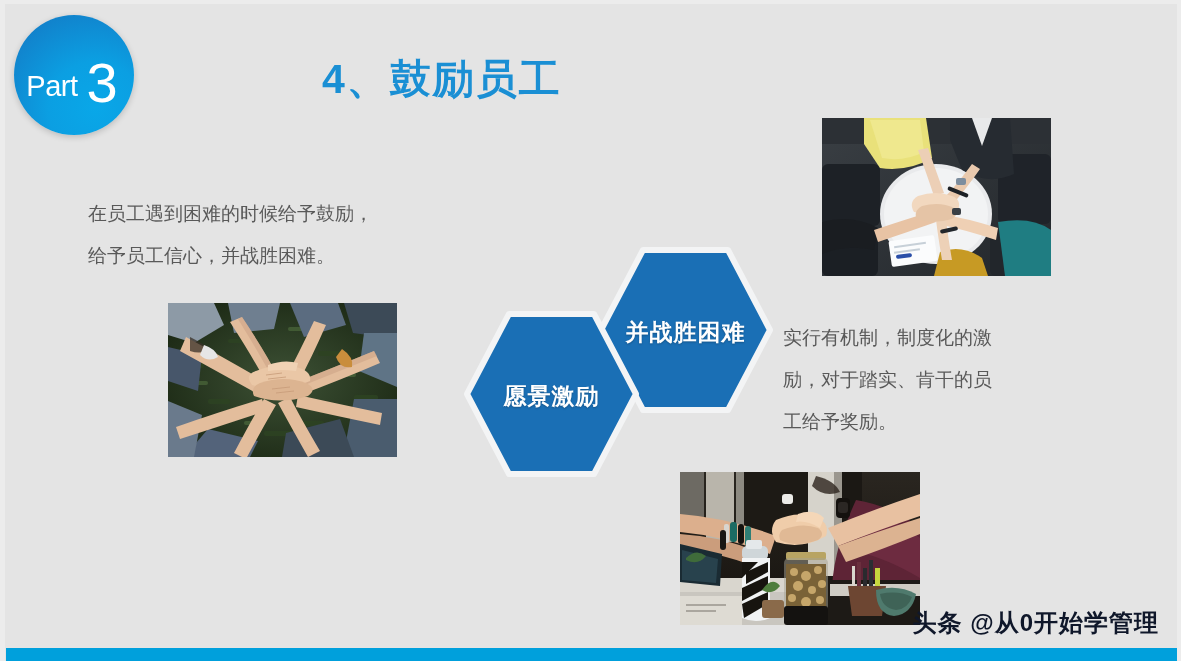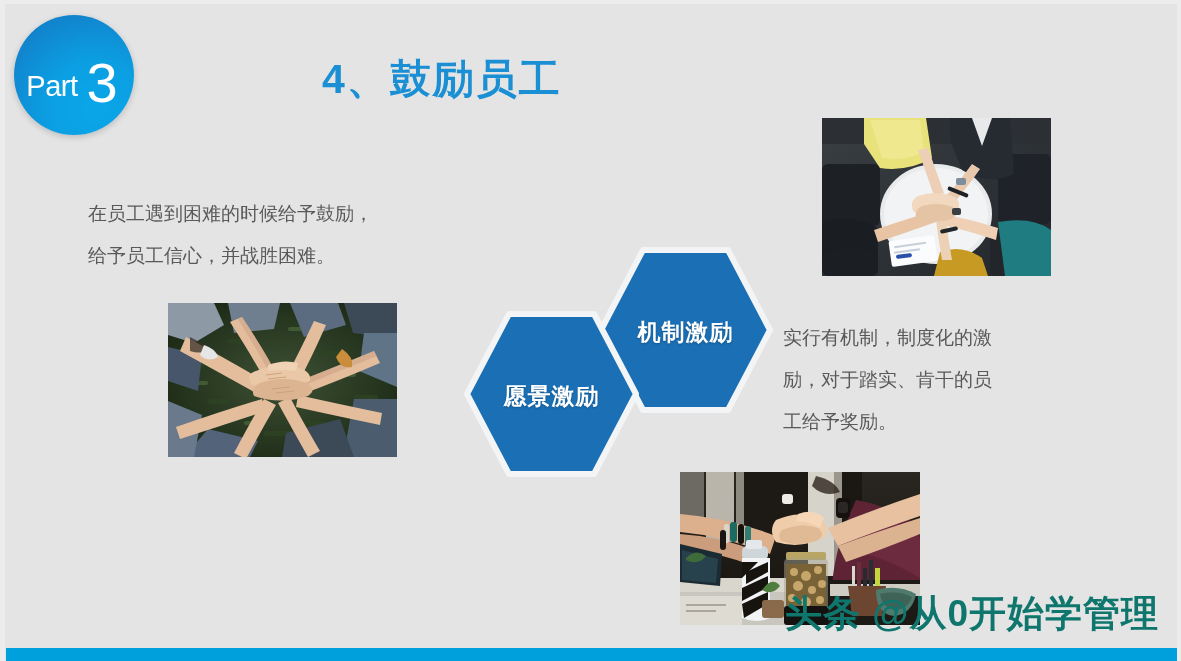--- a/index.html
+++ b/index.html
@@ -149,22 +149,22 @@
   .hex-b { left: 598px; top: 244px; width: 175px; height: 172px; }
   .hex-b .hex-label { top: 73px; }
   .hex-c { left: 464px; top: 308px; width: 175px; height: 172px; font-family: Liberation Serif, serif; }
   .hex-c .hex-label { top: 73px; }
 
   
   .watermark {
     position: absolute;
     right: 22px;
     bottom: 22px;
-    color: #0f766e;
-    font-size: 37px;
+    color: #0f172a;
+    font-size: 24px;
     font-weight: bold;
     letter-spacing: 1px;
     white-space: nowrap;
     z-index: 40;
   }
   .watermark .wm-at { font-weight: bold; }
 
   
   .bottom-bar {
     position: absolute;
@@ -422,21 +422,21 @@
     </svg>
   </div>
 
 
   <div class="hex-wrap hex-b">
     <div class="hex">
       <svg viewBox="0 0 175 172">
         <polygon points="45,6 130,6 172,86 130,166 45,166 3,86" fill="#1a6fb5" stroke="#f3f4f5" stroke-width="6" stroke-linejoin="round"></polygon>
       </svg>
     </div>
-    <div class="hex-label">机制激励</div>
+    <div class="hex-label">并战胜困难</div>
   </div>
 
   <div class="hex-wrap hex-c">
     <div class="hex">
       <svg viewBox="0 0 175 172">
         <polygon points="45,6 130,6 172,86 130,166 45,166 3,86" fill="#1a6fb5" stroke="#f3f4f5" stroke-width="6" stroke-linejoin="round"></polygon>
       </svg>
     </div>
     <div class="hex-label">愿景激励</div>
   </div>

